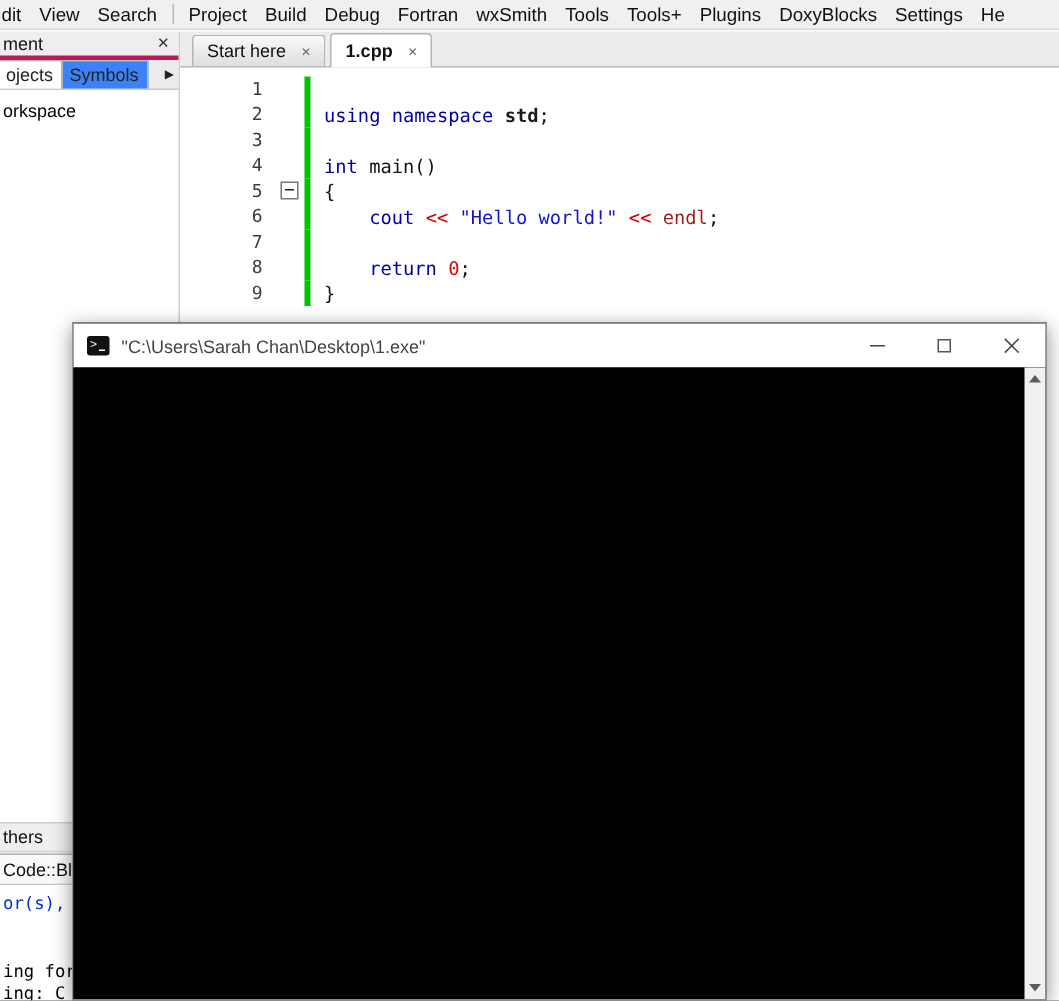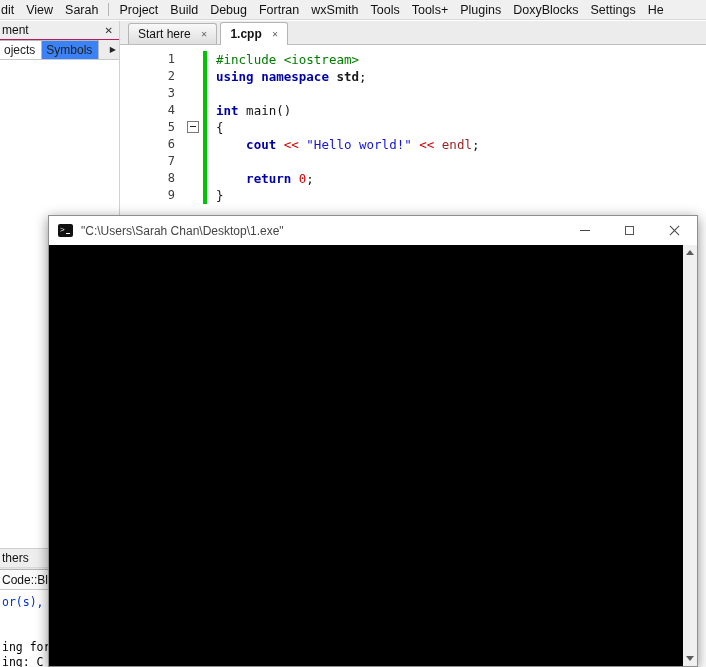--- a/index.html
+++ b/index.html
@@ -11,21 +11,21 @@
   .menubar { position:absolute; left:0; top:0; width:706px; height:20px; background:#f0f0f0;
              border-bottom:1px solid #d9d9d9; display:flex; align-items:center;
              font-size:12.5px; color:#111; white-space:nowrap; overflow:hidden; }
   .menu-item { padding:2px 6px; cursor:default; }
   .menu-item:first-child { padding-left:1px; }
   .menu-sep { width:1px; height:13px; background:#b5b5b5; margin:0 4px; flex:0 0 1px; }
 
   
   .mgmt { position:absolute; left:0; top:21px; width:120px; height:527px; background:#ffffff;
           border-right:1px solid #d0d0d0; }
-  .mgmt-header { height:19px; background:#eeeeee; border-bottom:1px solid #be185d;
+  .mgmt-header { height:19px; background:#eeeeee; border-bottom:3px solid #be185d;
                  display:flex; align-items:center; justify-content:space-between;
                  font-size:12px; color:#111; padding:0 6px 0 2px; }
   .mgmt-close { font-size:10px; color:#333; cursor:default; }
   .mgmt-tabs { position:relative; height:20px; background:#ececec; border-bottom:1px solid #c9c9c9;
                display:flex; align-items:flex-end; font-size:12px; }
   .mgmt-tab { padding:2px 6px 2px 4px; background:#3b82f6; border:1px solid #b9b9b9; border-bottom:none;
               margin-left:-1px; color:#222; }
   .mgmt-tab.active { background:#ffffff; }
   .mgmt-tab-arrow { position:absolute; right:3px; top:5px; font-size:8px; color:#222; cursor:default; }
   .mgmt-content { font-size:12px; color:#000; padding:7px 0 0 2px; }
@@ -45,21 +45,21 @@
   .code-row { display:flex; height:17px; line-height:17px; align-items:stretch; }
   .ln-num { width:65px; text-align:right; padding-right:10px; color:#3c3c3c; font-size:12px; }
   .fold-cell { width:18px; position:relative; }
   .fold-box { position:absolute; left:2px; top:2px; width:12px; height:12px; background:#fff;
               border:1px solid #777; }
   .fold-box::after { content:""; position:absolute; left:2px; top:4px; width:6px; height:1px; background:#222; }
   .change-bar { width:4px; background:transparent; }
   .change-bar.green { background:#00c400; }
   .code-text { padding-left:9px; white-space:pre; color:#141414; }
   .tok-pre { color:#007d00; }
-  .tok-kw  { color:#0000a8; font-weight:bold; }
+  .tok-kw  { color:#0000a8; font-weight:normal; }
   .tok-kw2 { color:#1a1a1a; font-weight:bold; }
   .tok-op  { color:#d40000; }
   .tok-str { color:#1414d4; }
   .tok-num { color:#d40000; }
   .tok-id2 { color:#9b1f1f; }
   .tok-pl  { color:#141414; }
 
   
   .logs { position:absolute; left:0; top:548px; width:120px; height:119px; background:#ffffff; z-index:5; }
   .logs-caption { height:20px; background:#eeeeee; border-top:1px solid #cfcfcf;
@@ -104,21 +104,21 @@
               border-top:5px solid #5c5c5c; }
 </style>
 </head>
 <body>
 
 <div class="screen">
 
   <div class="menubar">
       <div class="menu-item">dit</div>
       <div class="menu-item">View</div>
-      <div class="menu-item">Sarah</div>
+      <div class="menu-item">Search</div>
       <div class="menu-sep"></div>
       <div class="menu-item">Project</div>
       <div class="menu-item">Build</div>
       <div class="menu-item">Debug</div>
       <div class="menu-item">Fortran</div>
       <div class="menu-item">wxSmith</div>
       <div class="menu-item">Tools</div>
       <div class="menu-item">Tools+</div>
       <div class="menu-item">Plugins</div>
       <div class="menu-item">DoxyBlocks</div>
@@ -129,39 +129,41 @@
   <div class="mgmt">
     <div class="mgmt-header">
       <span>ment</span>
       <span class="mgmt-close">✕</span>
     </div>
     <div class="mgmt-tabs">
       <span class="mgmt-tab-arrow">▶</span>
     <div class="mgmt-tab active">ojects</div>
         <div class="mgmt-tab">Symbols</div>
       </div>
+    <div class="mgmt-content">
+      <div class="tree-item">orkspace</div>
+    </div>
   </div>
 
   <div class="editor">
     <div class="ed-tabbar">
         <div class="ed-tab">
           <span class="ed-tab-label">Start here</span>
           <span class="ed-tab-close">✕</span>
         </div>
         <div class="ed-tab active">
           <span class="ed-tab-label">1.cpp</span>
           <span class="ed-tab-close">✕</span>
         </div>
       </div>
     <div class="code-area">
         <div class="code-row">
           <div class="ln-num">1</div>
           <div class="fold-cell"></div>
           <div class="change-bar green"></div>
-          <div class="code-text"><span class="tok-pre">#include &lt;iostream&gt;</span></div>
         </div>
         <div class="code-row">
           <div class="ln-num">2</div>
           <div class="fold-cell"></div>
           <div class="change-bar green"></div>
           <div class="code-text"><span class="tok-kw">using</span><span class="tok-pl"> </span><span class="tok-kw">namespace</span><span class="tok-pl"> </span><span class="tok-kw2">std</span><span class="tok-pl">;</span></div>
         </div>
         <div class="code-row">
           <div class="ln-num">3</div>
           <div class="fold-cell"></div>

